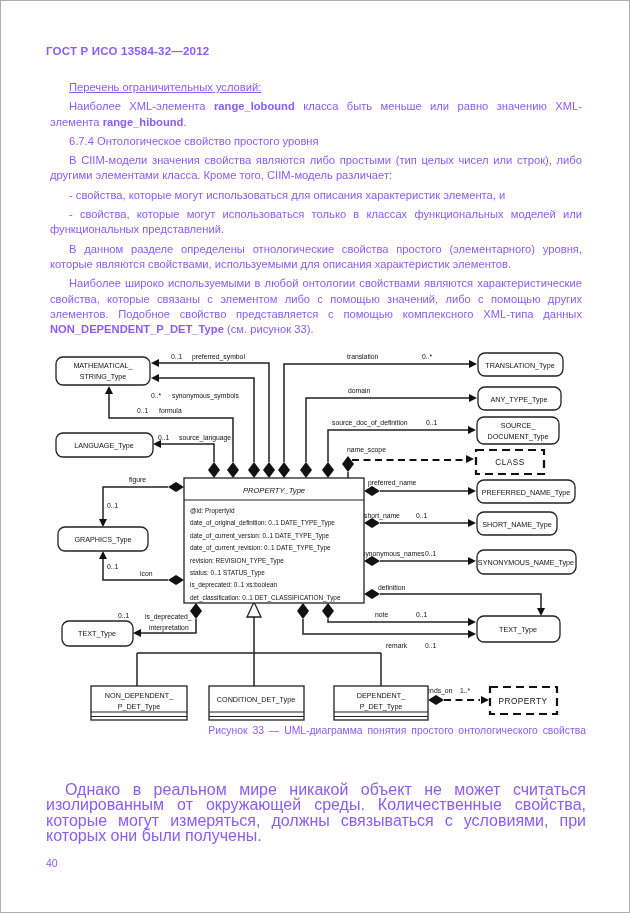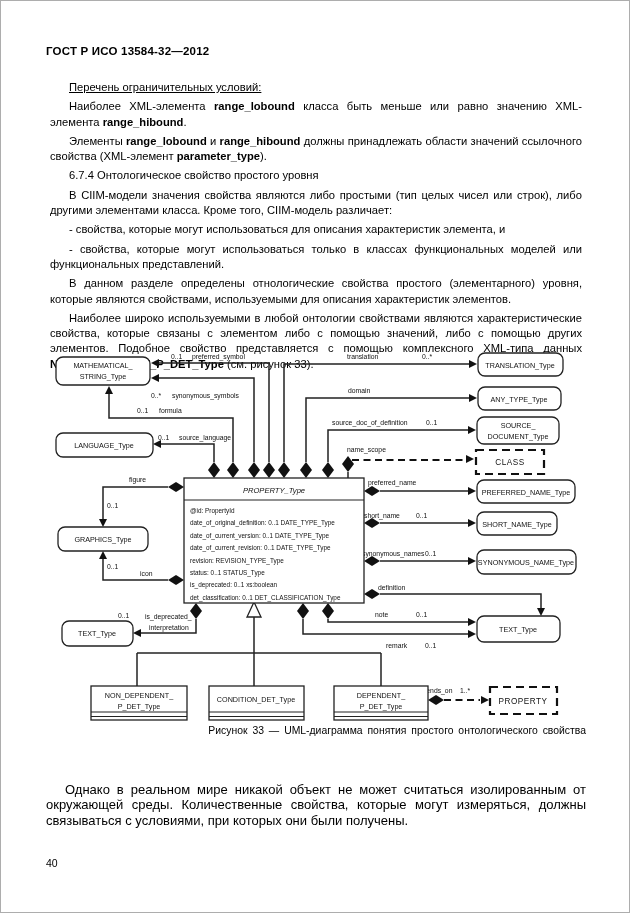--- a/index.html
+++ b/index.html
@@ -1,26 +1,26 @@
 <!DOCTYPE html>
 <html><head>
 <meta charset="utf-8">
 <style>
   html,body{margin:0;padding:0;background:#e8e8e8;}
   .page{position:relative;width:630px;height:913px;background:#ffffff;margin:0 auto;
         border:1px solid #adadad;box-sizing:border-box;overflow:hidden;
-        font-family:"Liberation Sans",sans-serif;color:#000000;}
+        font-family:"Liberation Sans",sans-serif;color:#8b5cf6;}
   .header{position:absolute;left:45px;top:44px;font-size:11.5px;font-weight:bold;letter-spacing:.2px;}
   .body-text{position:absolute;left:45px;top:75px;width:540px;font-size:11.2px;line-height:15.3px;text-align:justify;}
   .body-text p{margin:4px;text-indent:19px;}
   .u{text-decoration:underline;}
   b{font-weight:bold;}
   .caption{position:absolute;left:45px;top:724px;width:540px;text-align:right;font-size:10.4px;word-spacing:2px;}
   .note{position:absolute;left:45px;top:756px;width:540px;font-size:10.2px;text-indent:19px;}
-  .closing{position:absolute;left:45px;top:781px;width:540px;font-size:13px;line-height:15.3px;
+  .closing{position:absolute;left:45px;top:781px;width:540px;font-size:16px;line-height:15.3px;
            text-align:justify;text-indent:19px;margin:0;}
   .pagenum{position:absolute;left:45px;top:856px;font-size:10.5px;}
   svg{position:absolute;left:40px;top:340px;font-family:"Liberation Sans",sans-serif;}
   .cls{fill:#fff;stroke:#222;stroke-width:1.3px;}
   .dashcls{fill:#fff;stroke:#111;stroke-width:2.2px;stroke-dasharray:8 5;}
   .ln{stroke:#222;stroke-width:1.5px;fill:none;}
   .thin{stroke:#222;stroke-width:1px;fill:none;}
   .dash{stroke:#111;stroke-width:2px;fill:none;stroke-dasharray:7 4.5;}
   .dia{fill:#111;stroke:none;}
   .arw{fill:#111;stroke:none;}
@@ -34,21 +34,20 @@
 </head>
 <body>
 
 <div class="page">
 
   <div class="header">ГОСТ Р ИСО 13584-32—2012</div>
 
   <div class="body-text">
     <p><span class="u">Перечень ограничительных условий:</span></p>
     <p><span>Наиболее XML-элемента </span><b>range_lobound</b><span> класса быть меньше или равно значению XML-элемента </span><b>range_hibound</b><span>.</span></p>
-    <p><span>Элементы </span><b>range_lobound</b><span> и </span><b>range_hibound</b><span> должны принадлежать области значений ссылочного свойства (XML-элемент </span><b>parameter_type</b><span>).</span></p>
     <p><span>6.7.4 Онтологическое свойство простого уровня</span></p>
     <p><span>В CIIM-модели значения свойства являются либо простыми (тип целых чисел или строк), либо другими элементами класса. Кроме того, CIIM-модель различает:</span></p>
     <p><span>- свойства, которые могут использоваться для описания характеристик элемента, и</span></p>
     <p><span>- свойства, которые могут использоваться только в классах функциональных моделей или функциональных представлений.</span></p>
     <p><span>В данном разделе определены отнологические свойства простого (элементарного) уровня, которые являются свойствами, используемыми для описания характеристик элементов.</span></p>
     <p><span>Наиболее широко используемыми в любой онтологии свойствами являются характеристические свойства, которые связаны с элементом либо с помощью значений, либо с помощью других элементов. Подобное свойство представляется с помощью комплексного XML-типа данных </span><b>NON_DEPENDENT_P_DET_Type</b><span> (см. рисунок 33).</span></p>
   </div>
 
   <svg width="560" height="380" viewBox="0 0 560 380">
 

